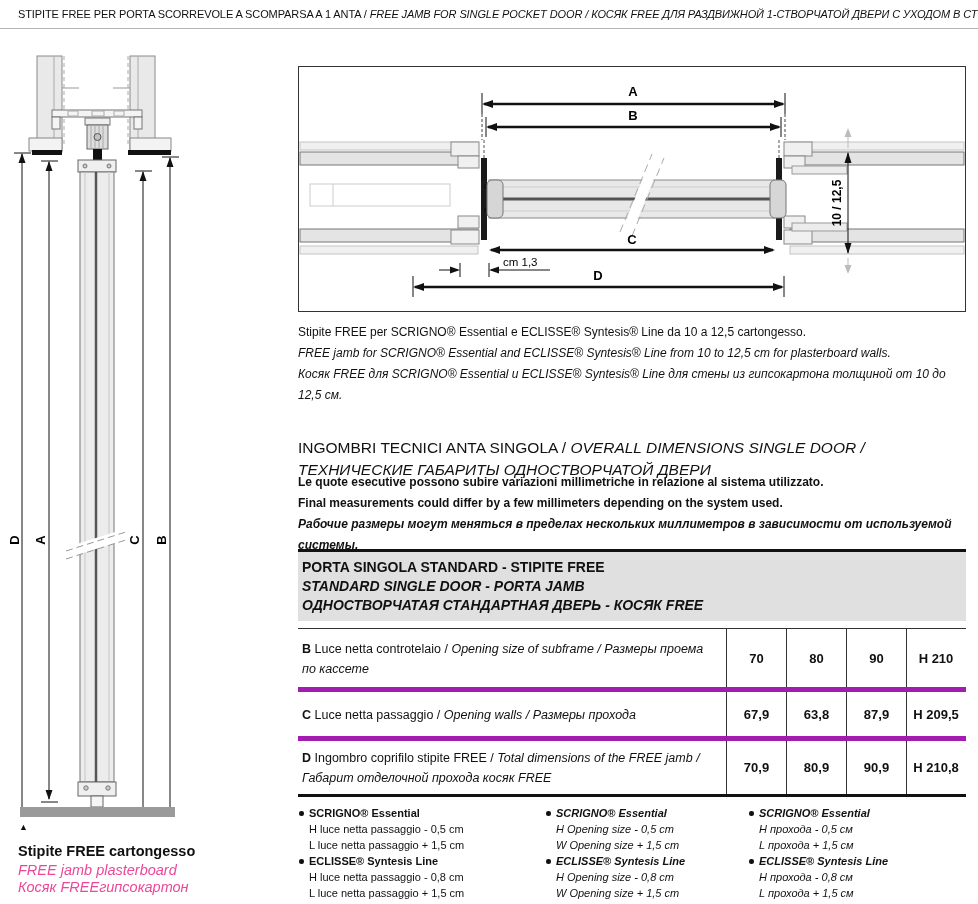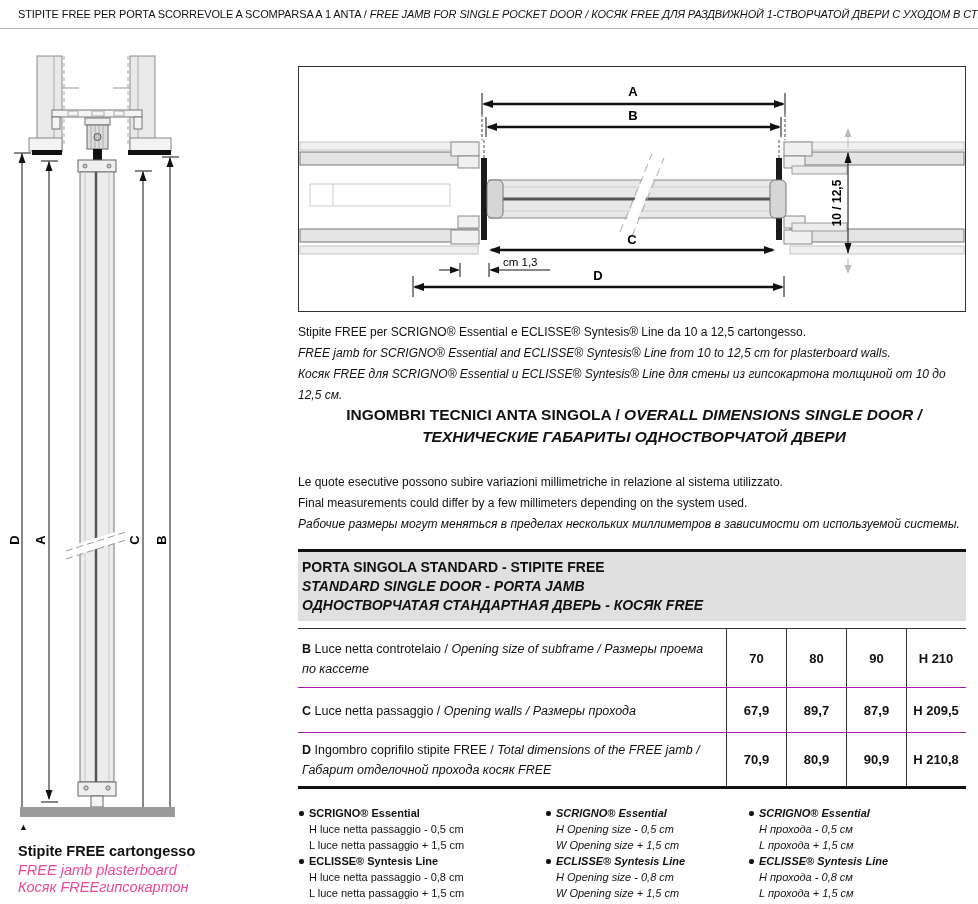--- a/index.html
+++ b/index.html
@@ -11,29 +11,29 @@
   .gray{color:#ec4899;}
 
   
   #hdr{left:18px;top:8px;width:950px;font-size:11px;letter-spacing:-0.1px;white-space:nowrap;}
   #hdr-rule{left:0;top:28px;width:978px;height:1px;background:#b5b5b5;}
 
   
   #caption{left:298px;top:322px;width:668px;font-size:12px;line-height:21px;}
 
   
-  #sec-title{left:298px;top:404px;width:672px;font-size:15.5px;line-height:22px;font-weight:bold;text-align:center;}
-  #sec-note{left:298px;top:472px;width:672px;font-size:12px;line-height:21px;}
+  #sec-title{left:298px;top:437px;width:672px;font-size:15.5px;line-height:22px;font-weight:normal;}
+  #sec-note{left:298px;top:472px;width:672px;font-size:12px;line-height:21px;font-weight:bold;}
 
   
   #tbl-head{left:298px;top:549px;width:668px;box-sizing:border-box;background:#e0e0e0;
             border-top:3px solid #111;padding:6px 0 6px 4px;font-size:14px;line-height:19px;font-weight:bold;}
   #tbl{left:298px;top:628px;width:668px;box-sizing:border-box;
        border-top:1px solid #333;border-bottom:3px solid #111;}
-  .trow{display:flex;border-bottom:1px solid #a21caf;align-items:stretch;}
+  .trow{display:flex;border-bottom:5px solid #a21caf;align-items:stretch;}
   .trow:last-child{border-bottom:none;}
   .tdesc{width:428px;box-sizing:border-box;padding:7px 10px 6px 4px;font-size:12.5px;line-height:20px;
          display:flex;align-items:center;}
   .tval{width:60px;box-sizing:border-box;border-left:1px solid #333;display:flex;align-items:center;
         justify-content:center;font-size:13px;font-weight:bold;}
   .tval:last-child{width:59px;}
   .r1{height:58px;} .r2{height:44px;} .r3{height:53px;}
 
   
   .ncol{font-size:11px;line-height:16px;}
@@ -283,21 +283,21 @@
       <div class="tval">70</div>
       <div class="tval">80</div>
       <div class="tval">90</div>
       <div class="tval">H 210</div>
     </div>
     <div class="trow r2">
       <div class="tdesc">
           <span><span class="b">C</span><span> Luce netta passaggio / </span><span class="it">Opening walls / </span><span class="it">Размеры прохода</span></span>
         </div>
       <div class="tval">67,9</div>
-      <div class="tval">89,7</div>
+      <div class="tval">63,8</div>
       <div class="tval">87,9</div>
       <div class="tval">H 209,5</div>
     </div>
     <div class="trow r3">
       <div class="tdesc">
           <span><span class="b">D</span><span> Ingombro coprifilo stipite FREE / </span><span class="it">Total dimensions of the FREE jamb / </span><span class="it">Габарит отделочной прохода косяк FREE</span></span>
         </div>
       <div class="tval">70,9</div>
       <div class="tval">80,9</div>
       <div class="tval">90,9</div>

